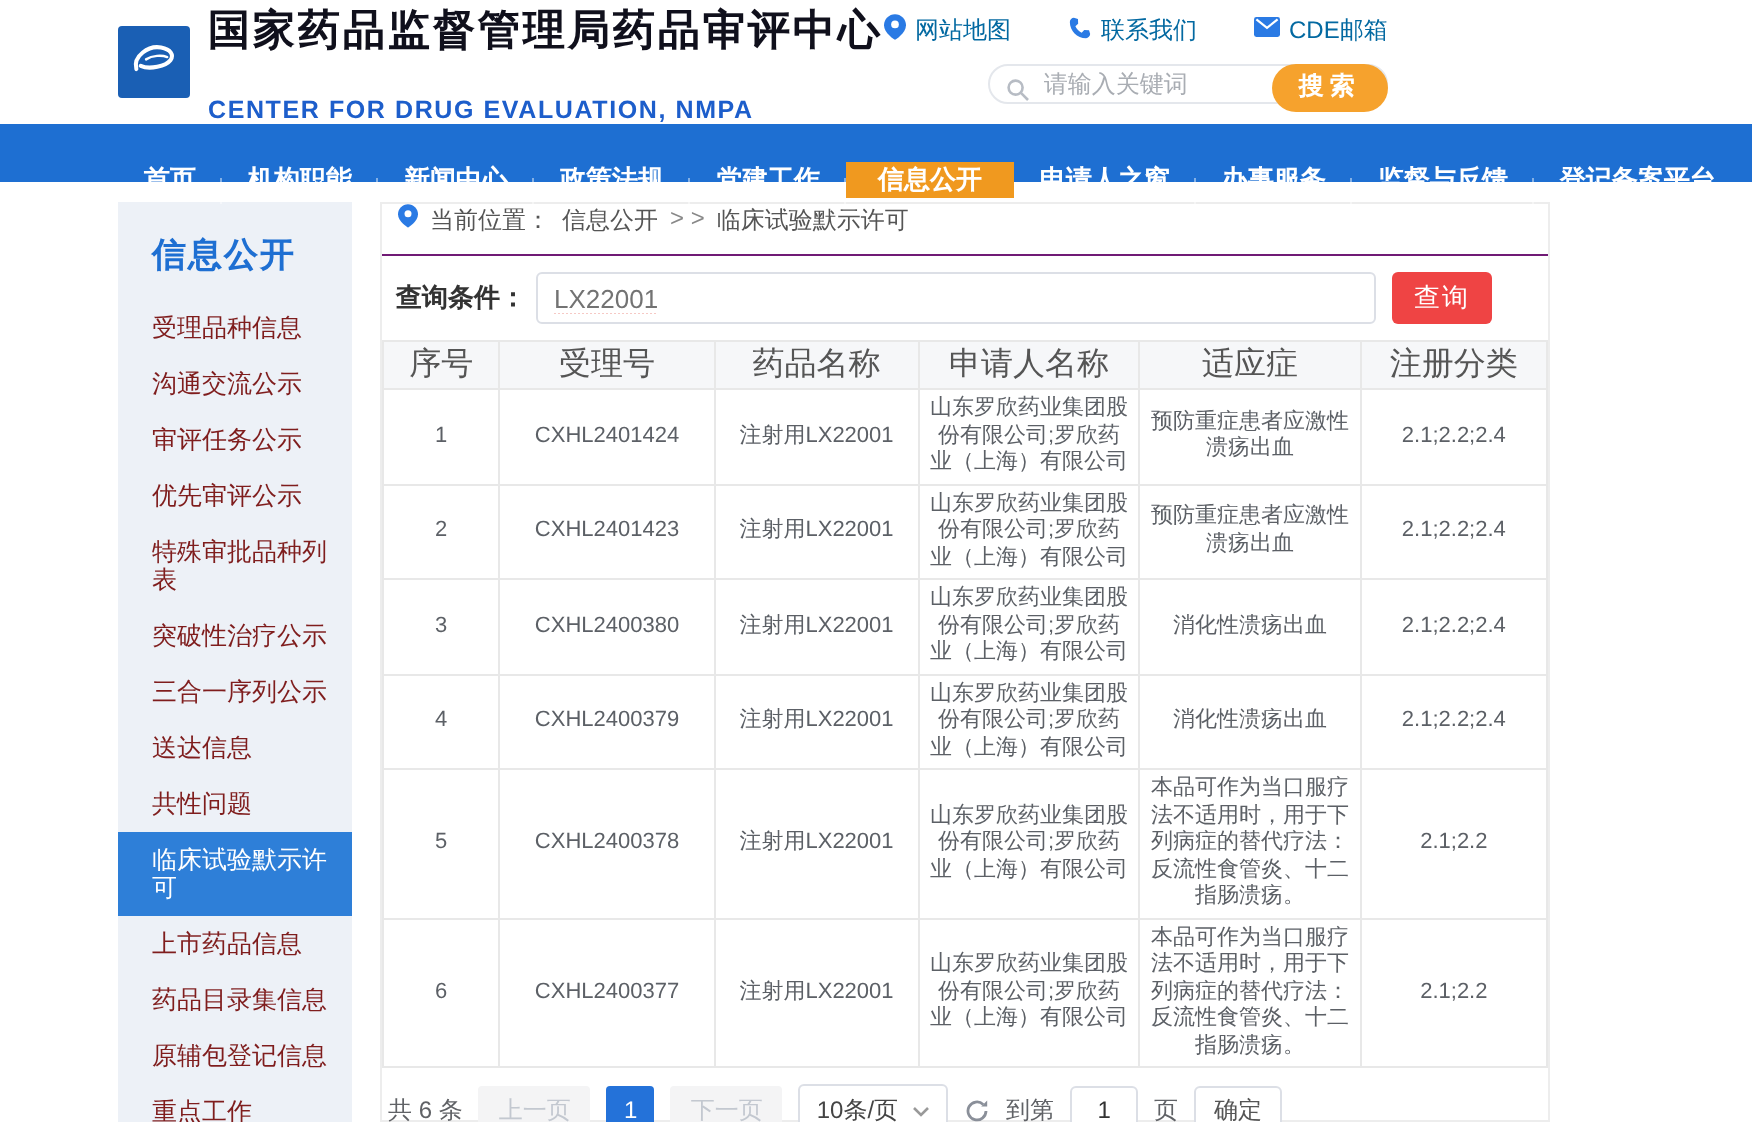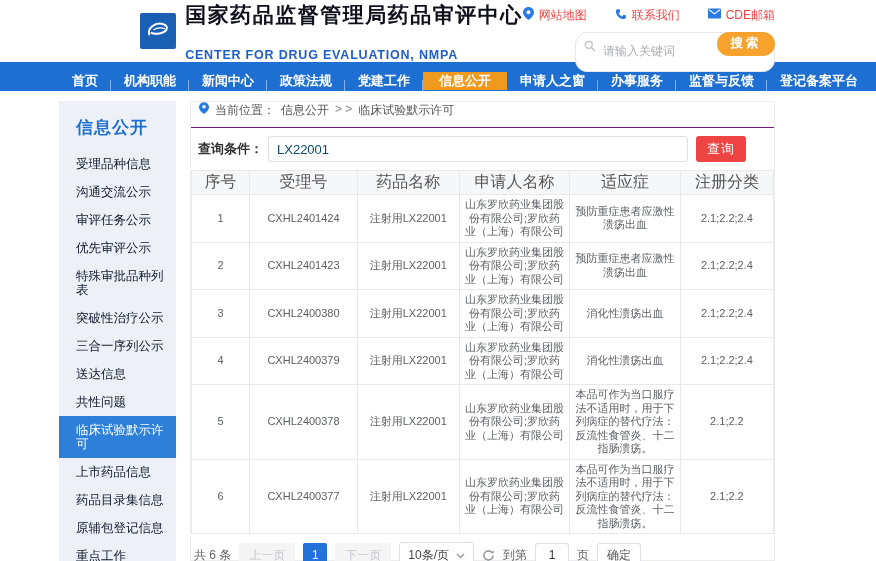--- a/index.html
+++ b/index.html
@@ -2,56 +2,56 @@
 <html><head>
 <meta charset="utf-8">
 <style>
   * { margin:0; padding:0; box-sizing:border-box; }
   html,body { background:#fff; }
   body { font-family:"Liberation Sans","DejaVu Sans",sans-serif; }
   .page { position:relative; width:876px; height:561px; background:#fff; overflow:hidden; }
 
   
   .site-header { height:62px; display:flex; align-items:center; }
-  .header-inner { width:716px; margin-left:59px; display:flex; justify-content:flex-end; align-items:center; }
+  .header-inner { width:716px; margin-left:59px; display:flex; justify-content:flex-start; align-items:center; }
   .brand { display:flex; align-items:center; gap:9px; }
   .logo { width:36px; height:36px; background:#1a5fb4; border-radius:2px; display:flex; align-items:center; justify-content:center; flex-shrink:0; }
   .brand-cn { font-size:21px; font-weight:bold; color:#10101c; letter-spacing:1.5px; white-space:nowrap; }
   .brand-en { font-size:12.5px; font-weight:bold; color:#1d5ecb; letter-spacing:0.8px; margin-top:19px; white-space:nowrap; }
   .header-right { display:flex; flex-direction:column; align-items:flex-end; gap:8px; }
   .quick-links { display:flex; gap:28px; font-size:12px; color:#454545; }
-  .qlink { display:flex; align-items:center; gap:5px; cursor:pointer; text-decoration:none; color:#ef4444; }
+  .qlink { display:flex; align-items:center; gap:5px; cursor:pointer; text-decoration:none; color:#0369a1; }
   .search-wrap { position:relative; width:200px; height:24px; }
-  .search-input { width:200px; height:40px; border:1px solid #e4e7ec; border-radius:12px; padding:0 62px 0 27px; font-size:12px; color:#666; outline:none;font-family:Liberation Mono, monospace; }
+  .search-input { width:200px; height:20px; border:1px solid #e4e7ec; border-radius:12px; padding:0 62px 0 27px; font-size:12px; color:#666; outline:none; }
   .search-input::placeholder { color:#a9adb3; }
   .search-icon { position:absolute; left:9px; top:6px; }
   .search-btn { position:absolute; right:0; top:0; width:58px; height:24px; border:none; border-radius:12px; background:#f6a22d; color:#fff; font-size:12.5px; letter-spacing:3px; cursor:pointer;font-weight:bold; }
 
   
   .main-nav { height:29px; background:#1e6fd2; }
-  .nav-list { width:760px; margin-left:59px; height:37px; list-style:none; display:flex; align-items:center; }
+  .nav-list { width:760px; margin-left:59px; height:37px; list-style:none; display:flex; align-items:flex-end; }
   .nav-item { display:flex; align-items:center; padding:0 13px; color:#fff; font-size:13px; font-weight:bold; position:relative; cursor:pointer; white-space:nowrap; }
   .nav-item:not(:last-child)::after { content:""; position:absolute; right:0; top:8px; height:13px; border-right:1px solid rgba(255,255,255,.45); }
   .nav-item.active { background:#f0991f; padding:0 16px; }
   .nav-item.active::after { display:none; }
 
   
   .content { display:flex; margin:10px 0 0 59px; width:716px; height:460px; align-items:stretch; }
   .sidebar { width:117px; background:#edf1f7; flex-shrink:0; }
   .side-title { color:#1e6fd2; font-size:17px; font-weight:bold; padding:15px 0 11px 17px; letter-spacing:1px; }
-  .side-item { font-size:12.5px; color:#0f172a; padding:7px 4px 7px 17px; cursor:pointer; line-height:14px; }
+  .side-item { font-size:12.5px; color:#7f1d1d; padding:7px 4px 7px 17px; cursor:pointer; line-height:14px; }
   .side-item.active { background:#2e7fd8; color:#fff; }
 
   .main { flex:1; margin-left:14px; border:1px solid #ededed; background:#fff; }
   .crumb { display:flex; align-items:flex-start; gap:6px; height:26px; padding-left:8px; font-size:12px; color:#555; border-bottom:1px solid #701a75; }
   .crumb-sep { color:#888; }
 
   .query-row { display:flex; align-items:center; padding:8px 0 8px 7px; }
   .query-label { font-size:13px; color:#333; font-weight:bold; white-space:nowrap; }
-  .query-input { width:420px; height:26px; border:1px solid #dcdfe6; border-radius:3px; margin-left:5px; padding:0 8px; font-size:13px; color:#0c4a6e; outline:none;
+  .query-input { width:420px; height:26px; border:1px solid #dcdfe6; border-radius:3px; margin-left:5px; padding:0 8px; font-size:13px; color:#737373; outline:none;
                  text-decoration:underline dotted #e04a3f; text-underline-offset:3px; }
   .query-btn { margin-left:auto; margin-right:28px; width:50px; height:26px; background:#ef4444; color:#fff; border:none; border-radius:3px; font-size:13px; letter-spacing:1px; cursor:pointer; }
 
   table.result { width:100%; border-collapse:collapse; table-layout:fixed; }
   .result th { border:1px solid #e8e8e8; background:#f6f7f9; font-weight:normal; color:#555; font-size:16px; height:24px; }
   .result td { border:1px solid #e8e8e8; font-size:11px; color:#5c6066; text-align:center; padding:3px 4px; line-height:13.5px; word-break:break-all; }
   .c0{width:10%;} .c1{width:18.5%;} .c2{width:17.5%;} .c3{width:19%;} .c4{width:19%;} .c5{width:16%;}
 
   .pager { display:flex; align-items:center; gap:8px; padding:8px 0 0 3px; font-size:12px; color:#606266; }
   .pg-btn { background:#f4f4f5; color:#c3c8d0; padding:0 10px; height:24px; line-height:24px; border-radius:2px; cursor:not-allowed; white-space:nowrap; }

